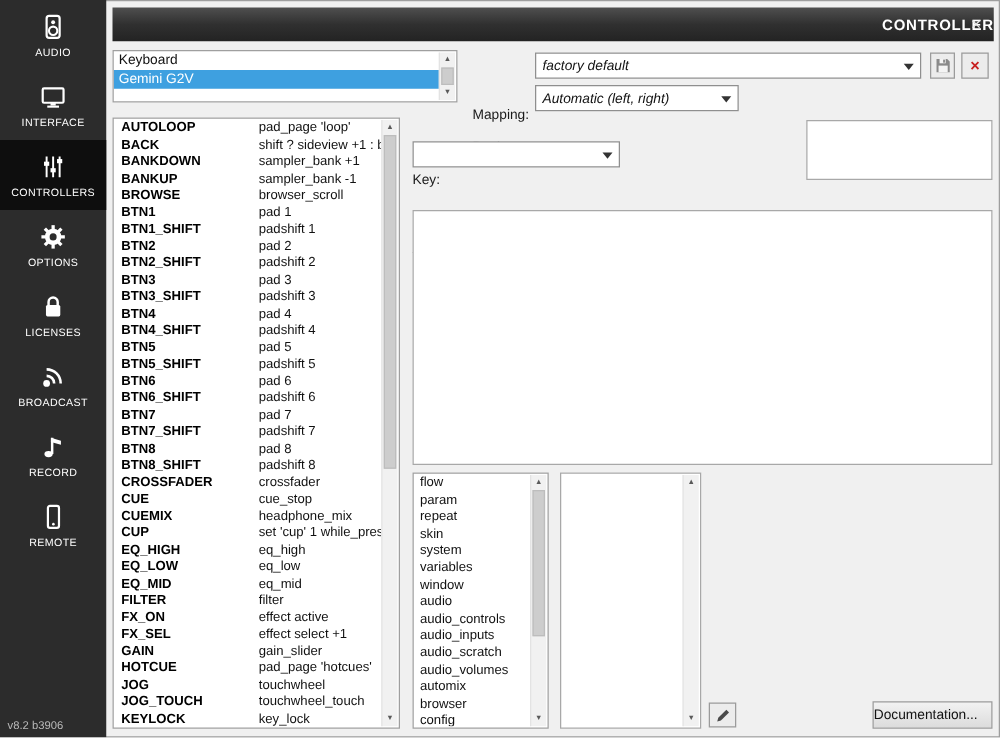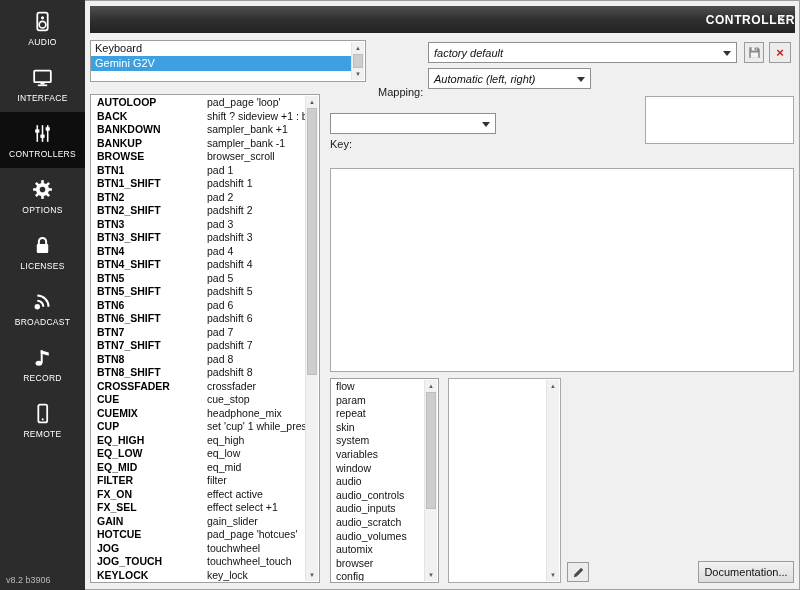--- a/index.html
+++ b/index.html
@@ -63,21 +63,21 @@
 
   
   .box { position:absolute; background:#fff; border:1px solid #a8a8a8; }
   .categories { position:absolute; left:330px; top:378px; width:109px; height:205px; background:#fff;
                 border:1px solid #9f9f9f; }
   .cat-items { position:absolute; left:0; top:1px; right:14px; bottom:1px; overflow:hidden; }
   .cat-row { height:13.6px; line-height:13.6px; font-size:10.5px; padding-left:5px; color:#111;
              white-space:nowrap; overflow:hidden; cursor:pointer; }
 
   .btn { position:absolute; background:linear-gradient(180deg,#f2f2f2,#dcdcdc); border:1px solid #9c9c9c;
-         font-size:11px; color:#111; text-align:center; cursor:pointer; }
+         font-size:11px; color:#111; text-align:left; cursor:pointer; }
 </style>
 </head>
 <body>
 
 <div class="app">
 
   <div class="sidebar">
 
     <div class="side-item">
       <svg viewBox="0 0 24 24">

